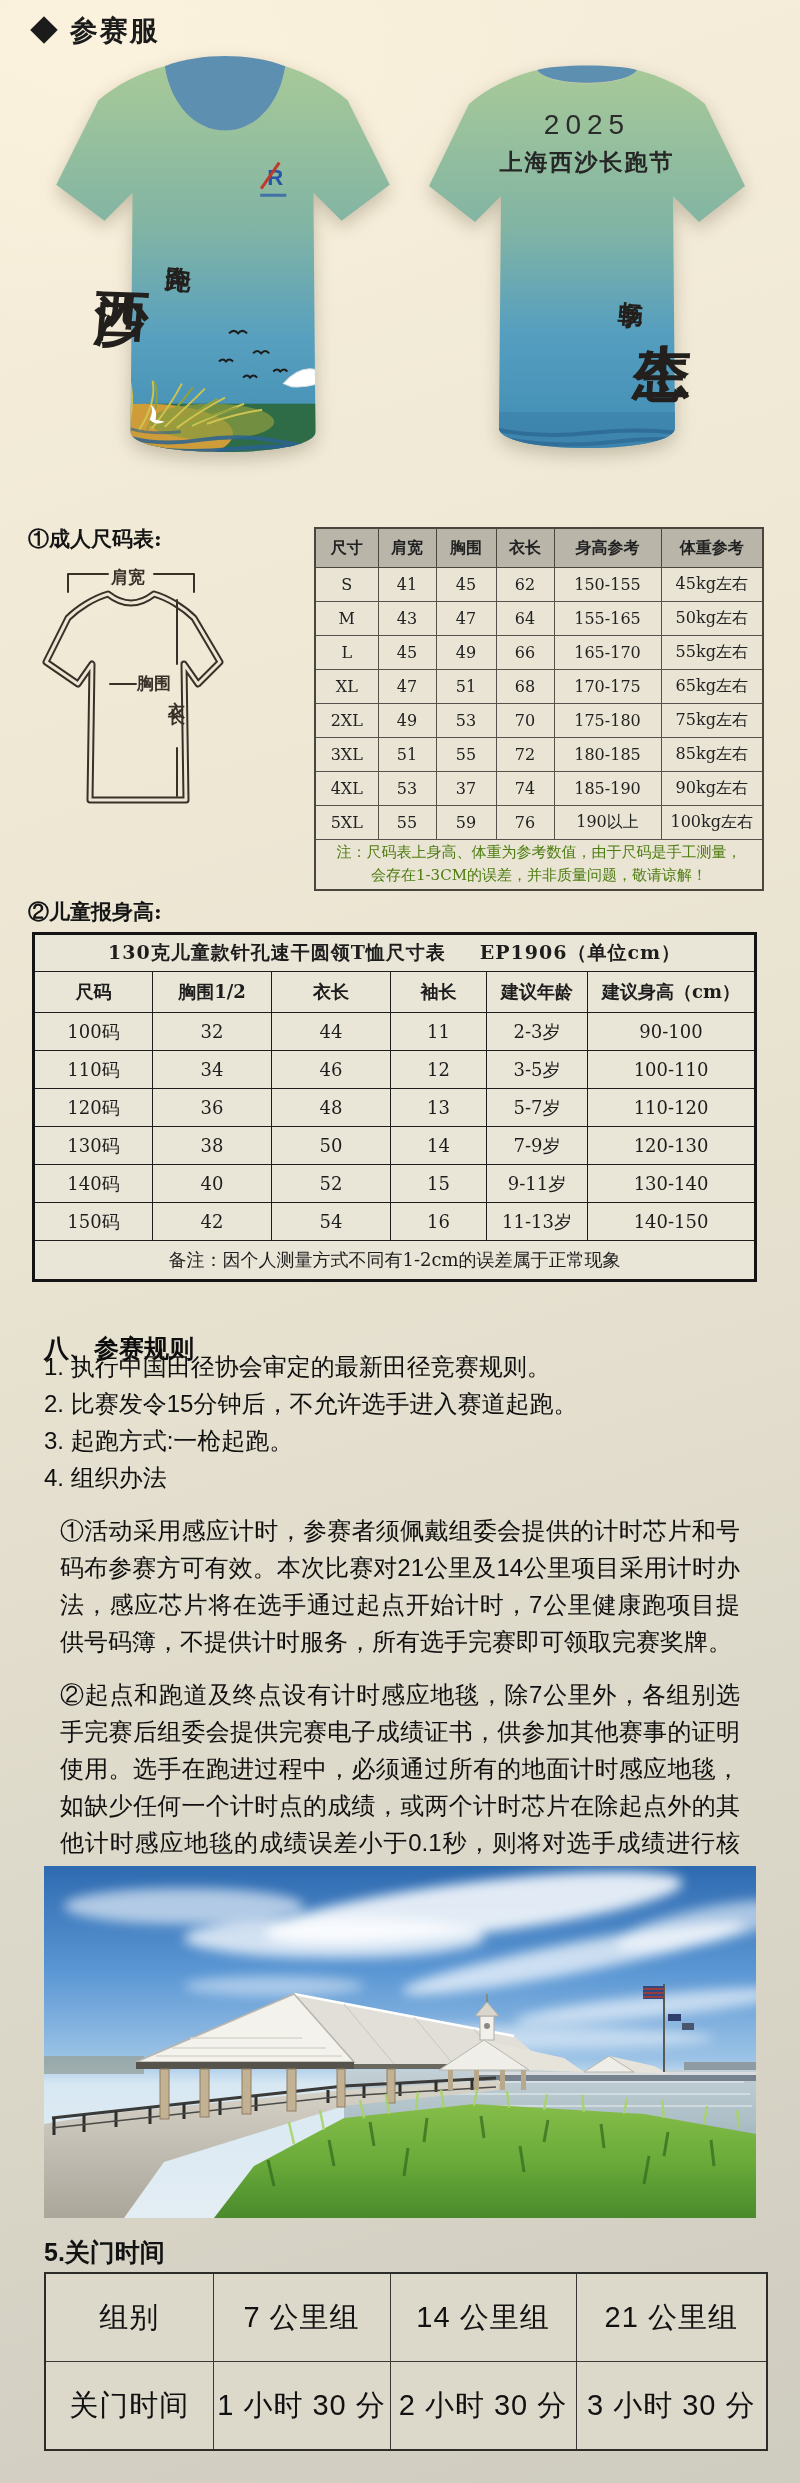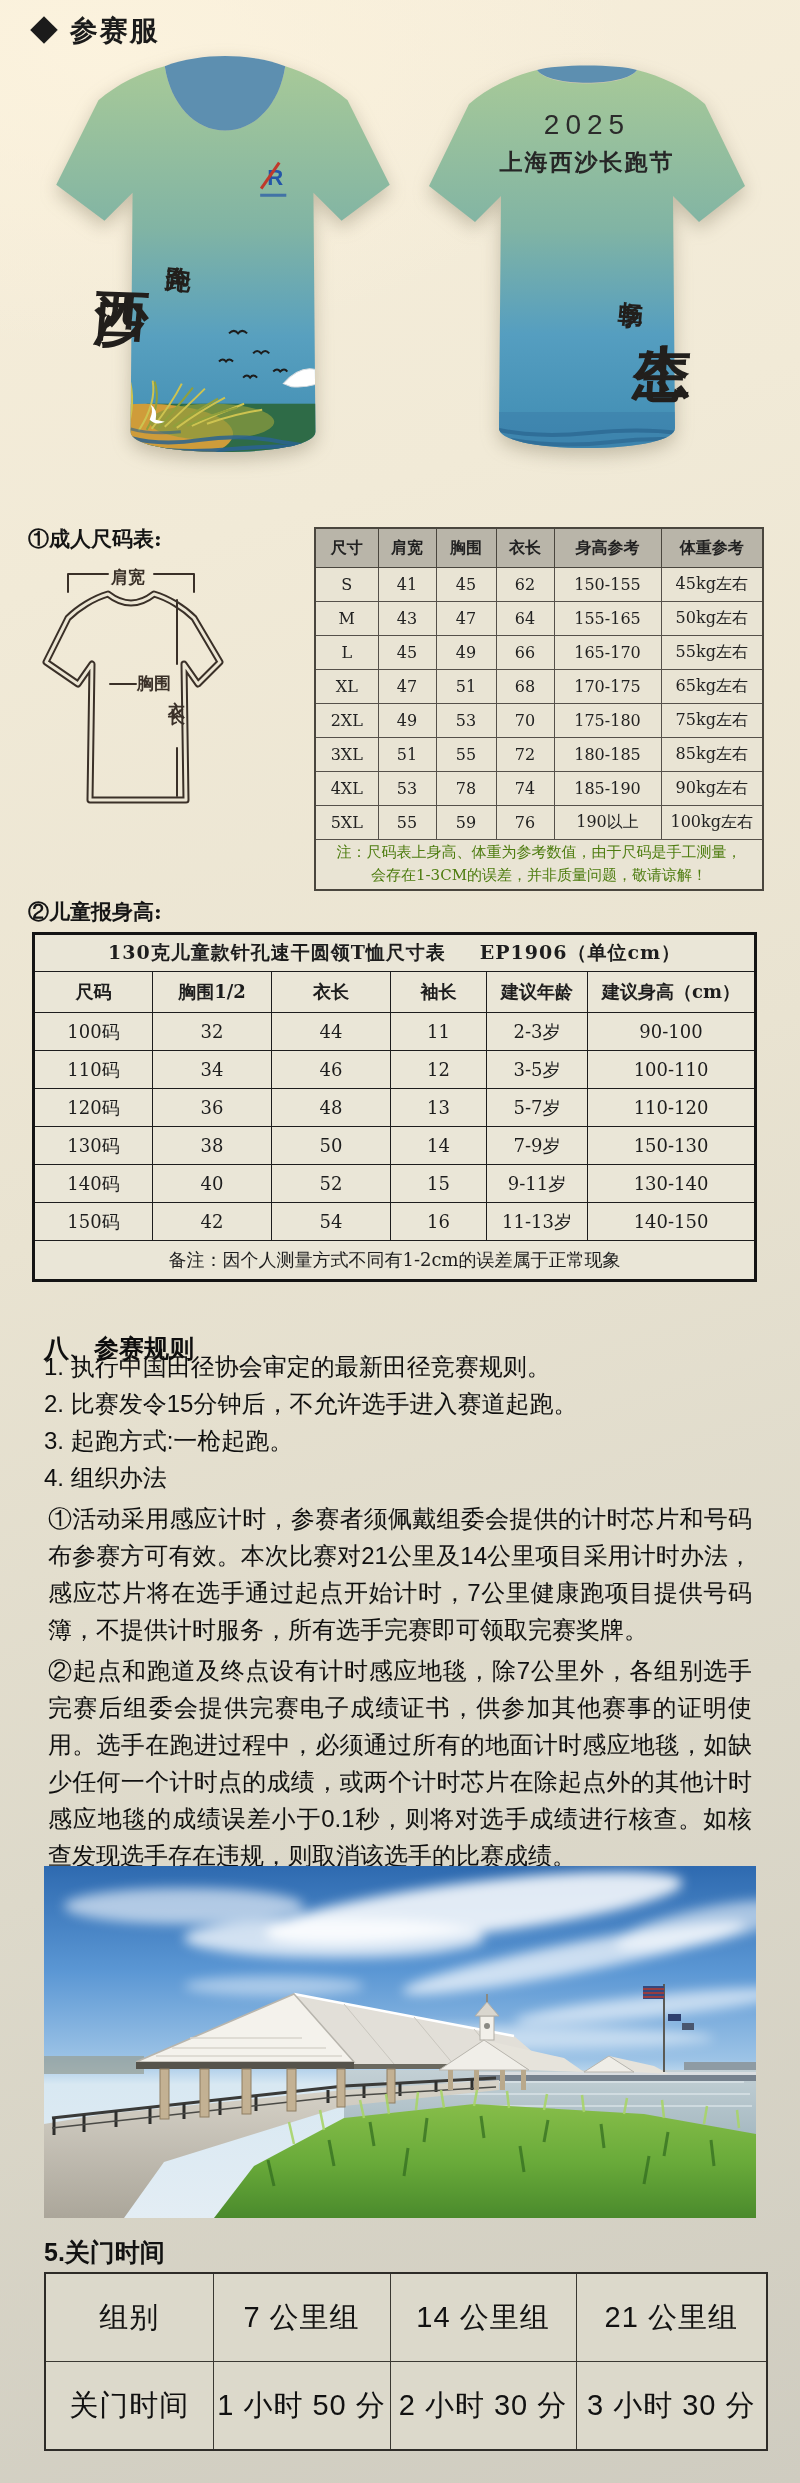--- a/index.html
+++ b/index.html
@@ -50,21 +50,21 @@
     border:3px solid #141414;}
   .kids-table td,.kids-table th{border:1px solid #1d1d1d;}
   .kids-title-cell{height:34px;font-size:19px;font-weight:700;letter-spacing:1px;}
   .kids-code{margin-left:34px;font-weight:700;}
   .kids-table th{height:38px;font-weight:700;}
   .kids-table tbody td{height:35px;}
   .kids-note{height:36px;font-weight:400;}
   
   .rules{left:44px;top:1348px;width:712px;font-size:24px;color:#101010;}
   .rules .line{line-height:37px;height:37px;white-space:nowrap;}
-  .rules p{margin:4px;line-height:37px;text-align:justify;}
+  .rules p{margin:16px;line-height:37px;text-align:justify;}
   
   .photo{left:44px;top:1866px;}
   
   .close-table{left:44px;top:2272px;width:722px;background:#dcd9cb;
     font-size:29px;color:#111;border:2px solid #2e2c28;}
   .close-table td{border:1.5px solid #3a3832;height:85px;letter-spacing:1px;}
 </style>
 </head>
 <body>
 
@@ -245,21 +245,21 @@
           <td>3XL</td>
           <td>51</td>
           <td>55</td>
           <td>72</td>
           <td>180-185</td>
           <td>85kg左右</td>
         </tr>
         <tr>
           <td>4XL</td>
           <td>53</td>
-          <td>78</td>
+          <td>37</td>
           <td>74</td>
           <td>185-190</td>
           <td>90kg左右</td>
         </tr>
         <tr>
           <td>5XL</td>
           <td>55</td>
           <td>59</td>
           <td>76</td>
           <td>190以上</td>
@@ -326,21 +326,21 @@
           <td>13</td>
           <td>5-7岁</td>
           <td>110-120</td>
         </tr>
         <tr>
           <td>130码</td>
           <td>38</td>
           <td>50</td>
           <td>14</td>
           <td>7-9岁</td>
-          <td>150-130</td>
+          <td>120-130</td>
         </tr>
         <tr>
           <td>140码</td>
           <td>40</td>
           <td>52</td>
           <td>15</td>
           <td>9-11岁</td>
           <td>130-140</td>
         </tr>
         <tr>
@@ -495,20 +495,20 @@
       </colgroup>
     <tbody>
         <tr>
           <td>组别</td>
           <td>7 公里组</td>
           <td>14 公里组</td>
           <td>21 公里组</td>
         </tr>
         <tr>
           <td>关门时间</td>
-          <td>1 小时 50 分</td>
+          <td>1 小时 30 分</td>
           <td>2 小时 30 分</td>
           <td>3 小时 30 分</td>
         </tr>
       </tbody>
   </table>
 
 </div>
 
 </body></html>

